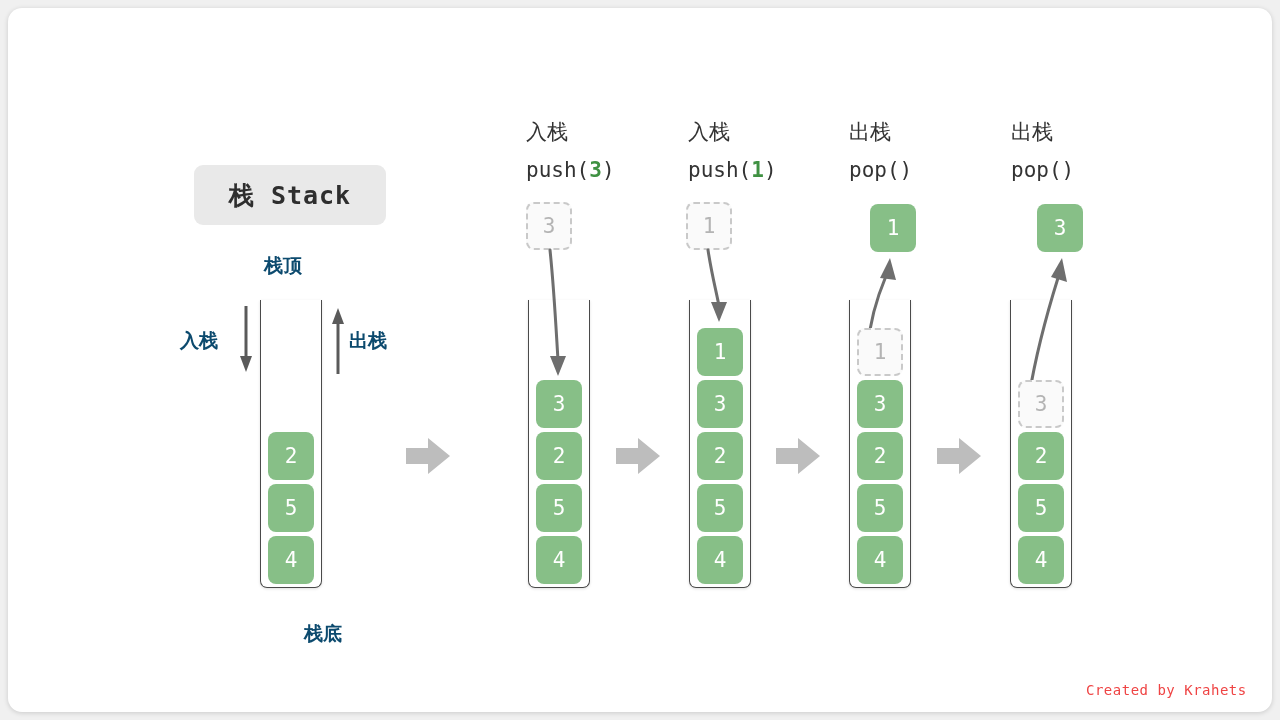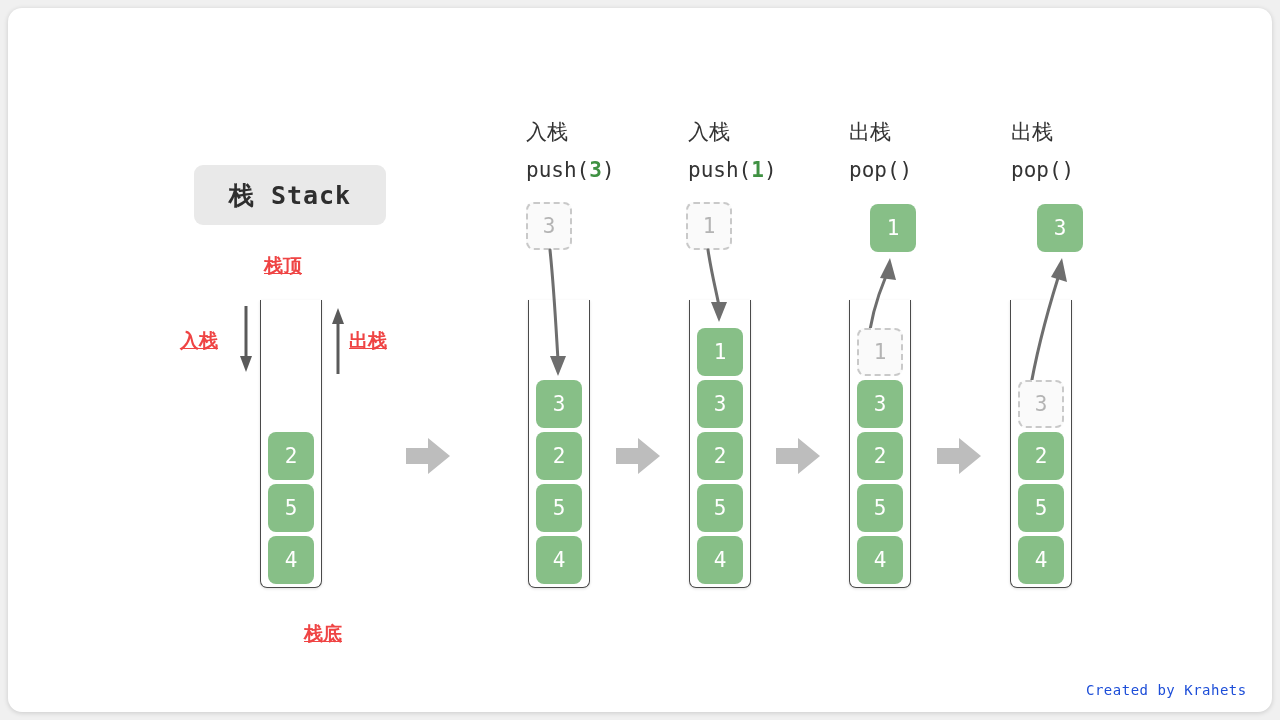--- a/index.html
+++ b/index.html
@@ -22,24 +22,23 @@
     background:#e9e9e9;border-radius:9px;
     display:flex;align-items:center;justify-content:center;margin-top:46px;
   }
   #title-chip .t{
     font-family:"DejaVu Sans Mono","Liberation Mono",monospace;
     font-size:25px;font-weight:bold;color:#2e2e2e;letter-spacing:1px;
   }
 
   
   .cap{
-    font-size:19px;font-weight:bold;color:#ef4444;
+    font-size:19px;font-weight:bold;color:#0c4a6e;
     font-family:"DejaVu Sans","Liberation Sans",sans-serif;
     white-space:nowrap;
-    text-decoration:underline;
   }
   #cap-top{left:256px;top:245px;}
   #cap-bottom{left:256px;top:613px;margin-left:40px;}
   #cap-push{left:172px;top:320px;}
   #cap-pop{left:341px;top:320px;}
 
   
   .step-head{
     font-family:"DejaVu Sans Mono","Liberation Mono",monospace;
     font-size:21px;color:#333;line-height:38px;white-space:nowrap;
@@ -88,21 +87,21 @@
   .float-box.solid{background:#87bf87;}
   .float-box.ghost{background:#fafafa;border:2px dashed #c9c9c9;color:#b4b4b4;}
 
   
   .sep{position:absolute;width:44px;height:40px;}
 
   
   #footer{
     left:1078px;top:674px;
     font-family:"DejaVu Sans Mono","Liberation Mono",monospace;
-    font-size:14px;color:#1d4ed8;letter-spacing:0.5px;white-space:nowrap;
+    font-size:14px;color:#ef4444;letter-spacing:0.5px;white-space:nowrap;
   }
 </style>
 </head>
 <body>
 
 <div id="canvas">
 
   <div class="abs" id="title-chip">
     <span class="t">栈 Stack</span>
   </div>

